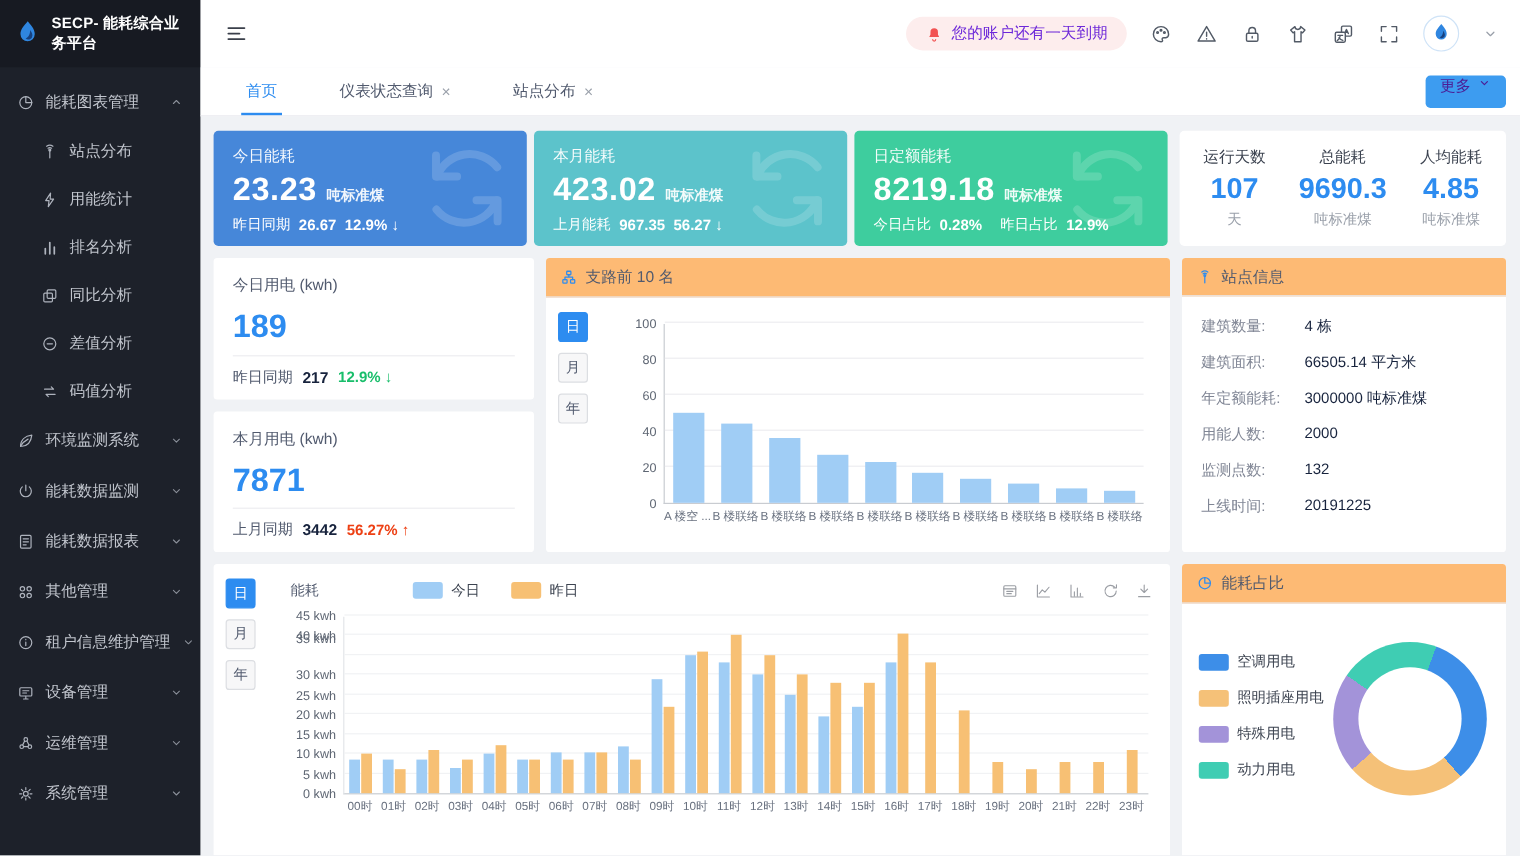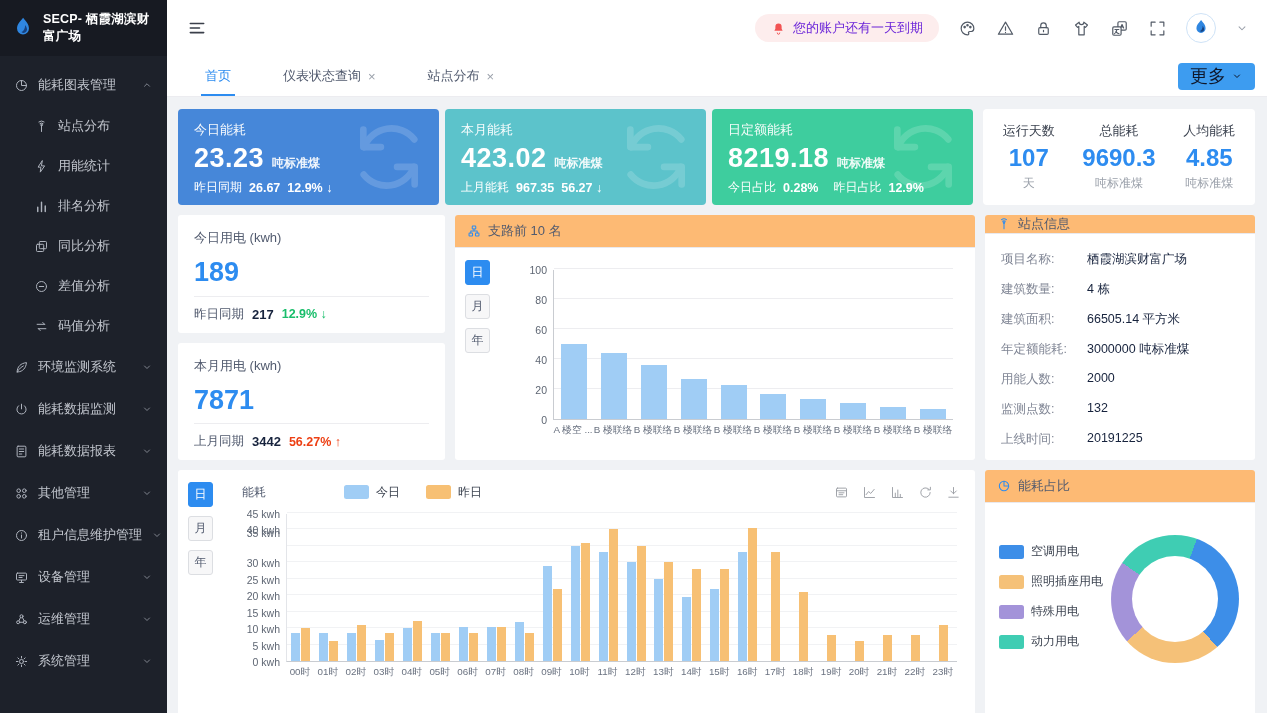--- a/index.html
+++ b/index.html
@@ -28,21 +28,21 @@
   .avatar { width:30px; height:30px; border-radius:50%; border:1px solid #cfe3f7; background:#fff; display:flex; align-items:center; justify-content:center; cursor:pointer; }
   .chev-dn { color:#9aa0aa; cursor:pointer; }
 
   
   .tabbar { height:41px; background:#fff; border-bottom:1px solid #ececf0; display:flex; align-items:stretch; padding:0 12px 0 16px; }
   .tabs { display:flex; align-items:stretch; gap:8px; }
   .tab { display:flex; align-items:center; gap:7px; padding:0 22px; color:#515a6e; cursor:pointer; position:relative; font-size:13px; }
   .tab.active { color:#2d8cf0; }
   .tab.active::after { content:""; position:absolute; left:18px; right:18px; bottom:0; height:2px; background:#2d8cf0; }
   .tab .x { color:#9aa0aa; font-size:13px; }
-  .more-btn { margin-left:auto; align-self:center; background:#3d9cf0; color:#0f172a; border:none; border-radius:4px; height:27px; padding:0 12px; font-size:18px; display:flex; align-items:center; gap:5px; cursor:pointer; font-family:inherit; }
+  .more-btn { margin-left:auto; align-self:center; background:#3d9cf0; color:#4c1d95; border:none; border-radius:4px; height:27px; padding:0 12px; font-size:13px; display:flex; gap:5px; cursor:pointer; font-family:inherit; }
 
   
   .content { flex:1; padding:12px 12px 0 11px; overflow:hidden; }
   .row { display:flex; gap:10px; }
   .row1 { margin-bottom:10px; }
   .scard { width:261px; height:96px; border-radius:4px; color:#fff; padding:12px 16px; position:relative; overflow:hidden; }
   .scard + .scard { margin-left:-4px; }
   .c1 { background:#4687d9; }
   .c2 { background:#5cc3cb; }
   .c3 { background:#3ecd9e; }
@@ -115,21 +115,21 @@
 <body>
 
 <aside class="sidebar">
   <div class="logo">
     <span id="logoIcon">
         <svg viewBox="0 0 24 24" width="26" height="26" fill="none" stroke="currentColor" stroke-width="1.6" stroke-linecap="round" stroke-linejoin="round">
           <path d="M12.1 2.5c2.9 3.7 5.4 6 5.4 9.9a5.5 5.5 0 0 1-11 0c0-3.9 2.7-6.2 5.6-9.9z" fill="#2f86e0" stroke="none"></path>
           <path d="M14 9.2c1 1.6 1.7 2.7 1.7 4.2a3.1 3.1 0 0 1-5.2 2.3c2.1-.7 3.5-3.2 3.5-6.5z" fill="#17417f" stroke="none"></path>
         </svg>
       </span>
-    <span>SECP- 栖霞湖滨财富广场</span>
+    <span>SECP- 能耗综合业务平台</span>
   </div>
   <nav class="menu" id="sideMenu">
       <div class="m-row ">
         <span class="m-ic">
           <svg viewBox="0 0 24 24" width="15" height="15" fill="none" stroke="currentColor" stroke-width="1.6" stroke-linecap="round" stroke-linejoin="round">
             <circle cx="12" cy="12" r="8"></circle>
             <path d="M12 4v8h8"></path>
           </svg>
         </span>
         <span class="lbl">能耗图表管理</span>
@@ -590,24 +590,20 @@
           <span class="p-ic" id="siteHdIcon">
               <svg viewBox="0 0 24 24" width="14" height="14" fill="none" stroke="currentColor" stroke-width="1.8" stroke-linecap="round" stroke-linejoin="round">
                 <path d="M12 10v10"></path>
                 <path d="M7.8 4.6a7 7 0 0 1 8.4 0M9.6 7.2a4.2 4.2 0 0 1 4.8 0"></path>
                 <circle cx="12" cy="9.6" r="1.3"></circle>
               </svg>
             </span>
           <span>站点信息</span>
         </div>
         <div class="si-rows" id="siteRows">
-            <div class="si-row">
-              <span class="si-lbl">项目名称:</span>
-              <span class="si-val">栖霞湖滨财富广场</span>
-            </div>
             <div class="si-row">
               <span class="si-lbl">建筑数量:</span>
               <span class="si-val">4 栋</span>
             </div>
             <div class="si-row">
               <span class="si-lbl">建筑面积:</span>
               <span class="si-val">66505.14 平方米</span>
             </div>
             <div class="si-row">
               <span class="si-lbl">年定额能耗:</span>

